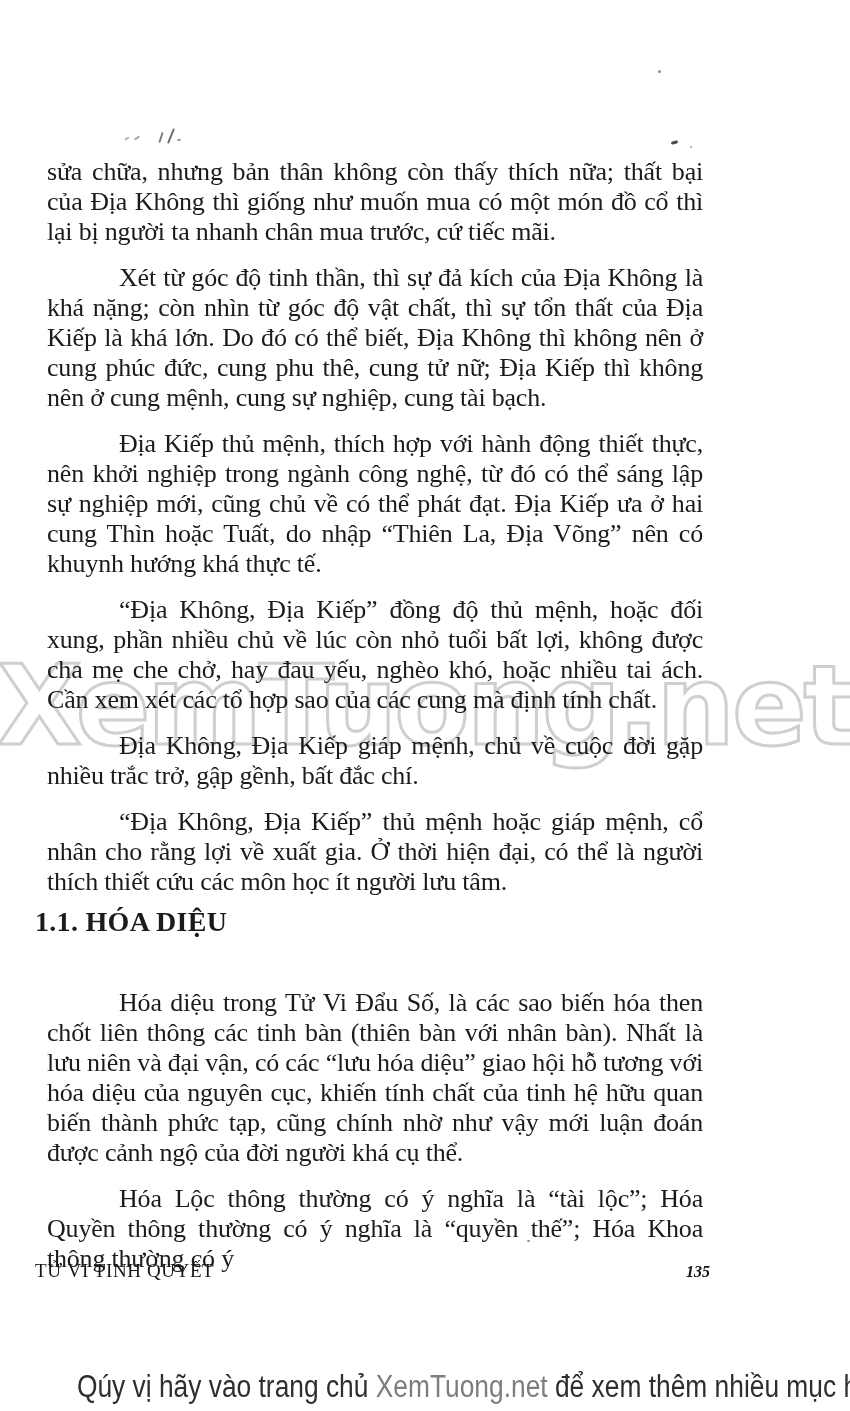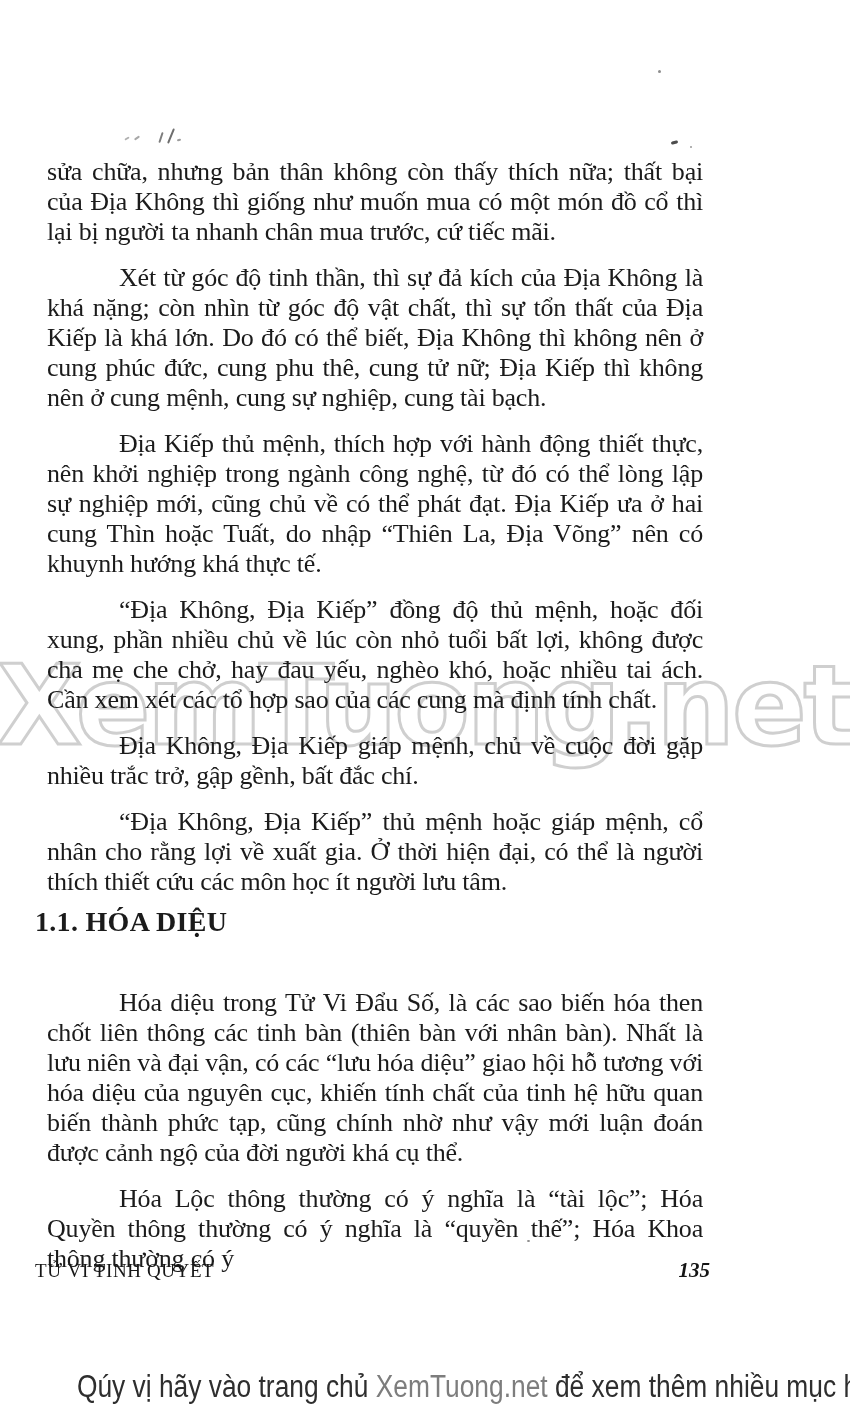--- a/index.html
+++ b/index.html
@@ -56,21 +56,21 @@
     left:35px;right:140px;top:1236px;
     z-index:2;
     display:flex;
     justify-content:space-between;
     align-items:baseline;
   }
   .book-title{
     font-size:19px;font-weight:normal;letter-spacing:0.6px;color:#161616;margin-top:24px;
   }
   .page-number{
-    font-size:21px;font-weight:bold;font-style:italic;color:#141414;
+    font-size:16px;font-weight:bold;font-style:italic;color:#141414;
   }
   
   .banner{
     position:absolute;
     left:0;right:0;bottom:6px;
     z-index:2;
     text-align:center;
     white-space:nowrap;
   }
   .banner-inner{
@@ -114,21 +114,21 @@
       <span class="m5"></span>
   </div>
   <div class="speck s1"></div>
   <div class="speck s2"></div>
   <div class="speck s3"></div>
   <div class="speck s4"></div>
 
   <div class="text-block block-1">
     <p class="noindent">sửa chữa, nhưng bản thân không còn thấy thích nữa; thất bại của Địa Không thì giống như muốn mua có một món đồ cổ thì lại bị người ta nhanh chân mua trước, cứ tiếc mãi.</p>
     <p>Xét từ góc độ tinh thần, thì sự đả kích của Địa Không là khá nặng; còn nhìn từ góc độ vật chất, thì sự tổn thất của Địa Kiếp là khá lớn. Do đó có thể biết, Địa Không thì không nên ở cung phúc đức, cung phu thê, cung tử nữ; Địa Kiếp thì không nên ở cung mệnh, cung sự nghiệp, cung tài bạch.</p>
-    <p>Địa Kiếp thủ mệnh, thích hợp với hành động thiết thực, nên khởi nghiệp trong ngành công nghệ, từ đó có thể lòng lập sự nghiệp mới, cũng chủ về có thể phát đạt. Địa Kiếp ưa ở hai cung Thìn hoặc Tuất, do nhập “Thiên La, Địa Võng” nên có khuynh hướng khá thực tế.</p>
+    <p>Địa Kiếp thủ mệnh, thích hợp với hành động thiết thực, nên khởi nghiệp trong ngành công nghệ, từ đó có thể sáng lập sự nghiệp mới, cũng chủ về có thể phát đạt. Địa Kiếp ưa ở hai cung Thìn hoặc Tuất, do nhập “Thiên La, Địa Võng” nên có khuynh hướng khá thực tế.</p>
     <p>“Địa Không, Địa Kiếp” đồng độ thủ mệnh, hoặc đối xung, phần nhiều chủ về lúc còn nhỏ tuổi bất lợi, không được cha mẹ che chở, hay đau yếu, nghèo khó, hoặc nhiều tai ách. Cần xem xét các tổ hợp sao của các cung mà định tính chất.</p>
     <p>Địa Không, Địa Kiếp giáp mệnh, chủ về cuộc đời gặp nhiều trắc trở, gập gềnh, bất đắc chí.</p>
     <p>“Địa Không, Địa Kiếp” thủ mệnh hoặc giáp mệnh, cổ nhân cho rằng lợi về xuất gia. Ở thời hiện đại, có thể là người thích thiết cứu các môn học ít người lưu tâm.</p>
   </div>
 
   <h2 class="section-heading">1.1. HÓA DIỆU</h2>
 
   <div class="text-block block-2">
     <p>Hóa diệu trong Tử Vi Đẩu Số, là các sao biến hóa then chốt liên thông các tinh bàn (thiên bàn với nhân bàn). Nhất là lưu niên và đại vận, có các “lưu hóa diệu” giao hội hỗ tương với hóa diệu của nguyên cục, khiến tính chất của tinh hệ hữu quan biến thành phức tạp, cũng chính nhờ như vậy mới luận đoán được cảnh ngộ của đời người khá cụ thể.</p>
     <p>Hóa Lộc thông thường có ý nghĩa là “tài lộc”; Hóa Quyền thông thường có ý nghĩa là “quyền thế”; Hóa Khoa thông thường có ý</p>

